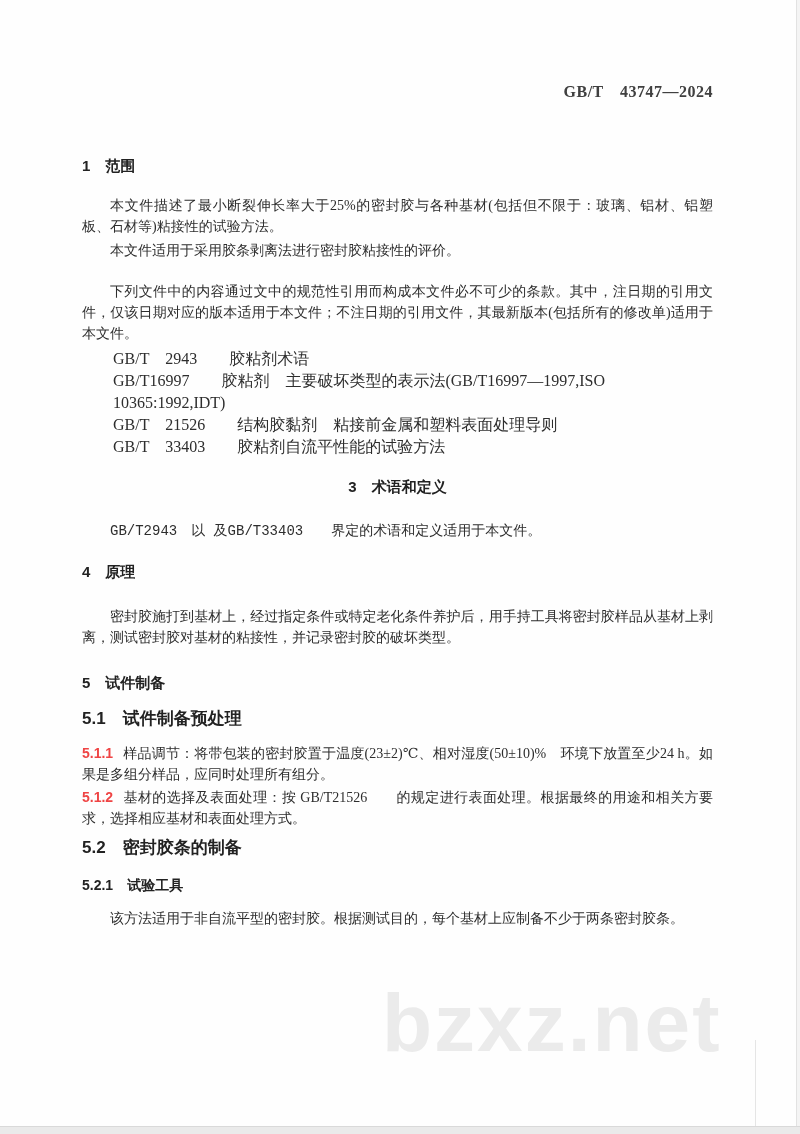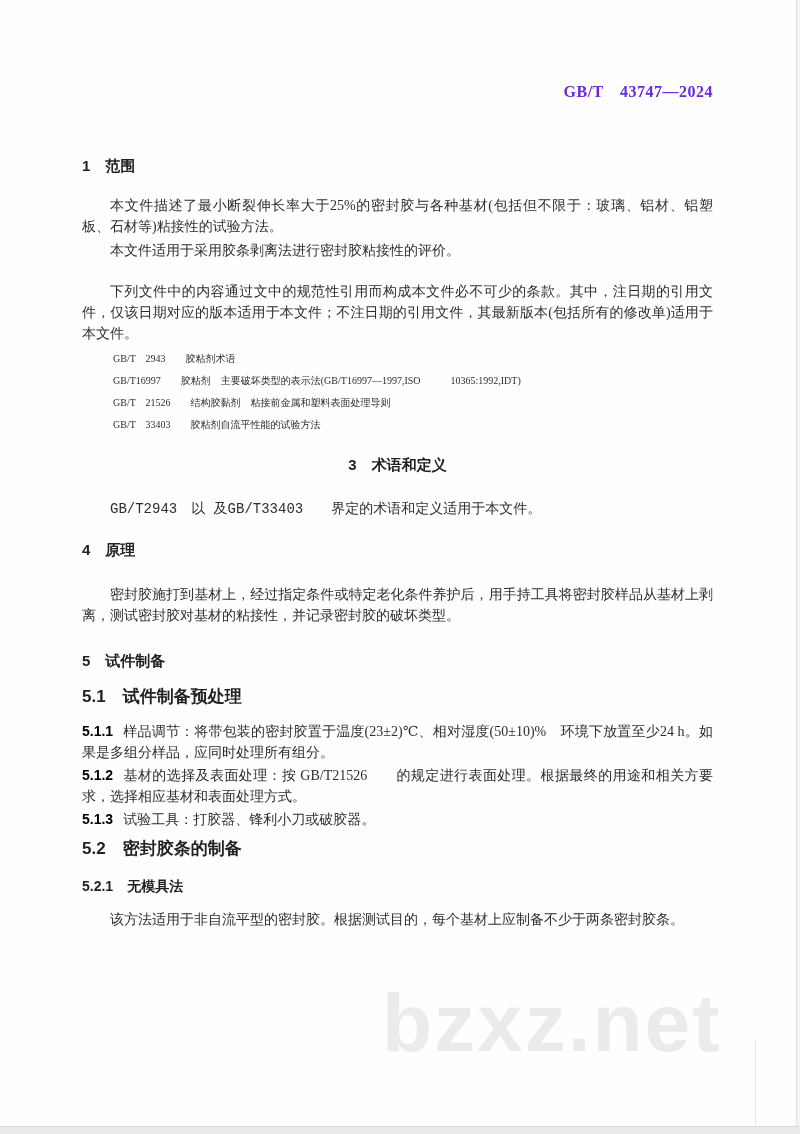--- a/index.html
+++ b/index.html
@@ -22,21 +22,21 @@
     z-index:2;
   }
   .doc-number{
     margin-top:0;
     padding-top:83px;
     text-align:right;
     font-weight:bold;
     font-size:16px;
     line-height:17px;
     letter-spacing:0.5px;
-    color:#6d28d9;
+    color:#404040;
   }
   .doc-title{
     margin-top:43px;
     text-align:center;
     font-family:"Liberation Sans","DejaVu Sans",sans-serif;
     font-weight:bold;
     font-size:21px;
     line-height:26px;
     letter-spacing:1px;
     color:#1f1f1f;
@@ -54,36 +54,36 @@
   .para{
     font-size:14px;
     line-height:21px;
     text-align:justify;
     color:#2d2d2d;
   }
   .indent{text-indent:2em;}
   .refs{
     margin-top:4px;
     padding-left:31px;
-    font-size:10px;
+    font-size:16px;
     line-height:22px;
     color:#2d2d2d;
     font-family:Liberation Serif, serif;
   }
   .ref-line{white-space:pre-wrap;}
   .clause{
     font-size:14px;
     line-height:21px;
     text-align:justify;
     color:#2d2d2d;
   }
   .clause-num{
     font-family:"Liberation Sans","DejaVu Sans",sans-serif;
     font-weight:bold;
-    color:#000000;
+    color:#ef4444;
     padding-right:10px;
   }
   
   .m-h1{margin-top:58px;}
   .m-p1a{margin-top:21px;}
   .m-p1b{margin-top:3px;}
   .m-h2{margin-top:26px;}
   .m-p2{margin-top:20px;}
   .m-h3{margin-top:21px;text-align:center;}
   .m-p3{margin-top:26px;font-family:Liberation Mono, monospace;}
@@ -161,25 +161,24 @@
 
     <div class="sec-heading h-l1 m-h4">4　原理</div>
     <div class="para indent m-p4">密封胶施打到基材上，经过指定条件或特定老化条件养护后，用手持工具将密封胶样品从基材上剥离，测试密封胶对基材的粘接性，并记录密封胶的破坏类型。</div>
 
     <div class="sec-heading h-l1 m-h5">5　试件制备</div>
 
     <div class="sec-heading h-l2 m-h51">5.1　试件制备预处理</div>
 
     <div class="clause m-i511"><span class="clause-num">5.1.1</span><span class="clause-text">样品调节：将带包装的密封胶置于温度(23±2)℃、相对湿度(50±10)%　环境下放置至少24 h。如果是多组分样品，应同时处理所有组分。</span></div>
     <div class="clause m-i512"><span class="clause-num">5.1.2</span><span class="clause-text">基材的选择及表面处理：按 GB/T21526　　的规定进行表面处理。根据最终的用途和相关方要求，选择相应基材和表面处理方式。</span></div>
-    <div class="clause m-i513"><span class="clause-num">5.1.3</span><span class="clause-text">试验工具：打胶器、锋利小刀或破胶器。</span></div>
 
     <div class="sec-heading h-l2 m-h52">5.2　密封胶条的制备</div>
 
-    <div class="sec-heading h-l3 m-h521">5.2.1　无模具法</div>
+    <div class="sec-heading h-l3 m-h521">5.2.1　试验工具</div>
     <div class="para indent m-p521">该方法适用于非自流平型的密封胶。根据测试目的，每个基材上应制备不少于两条密封胶条。</div>
 
   </div>
 
   <div class="fold-line"></div>
   <div class="edge-right"></div>
   <div class="edge-right-outer"></div>
   <div class="bottom-strip"></div>
 
 </div>

